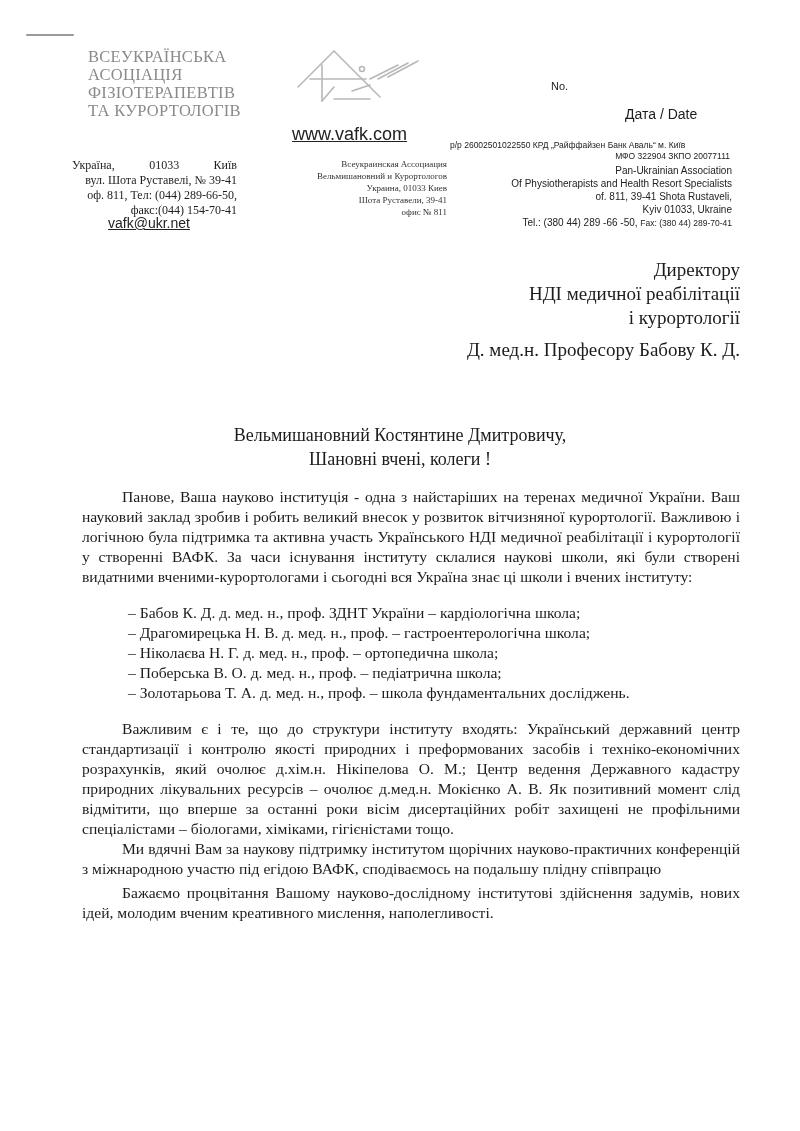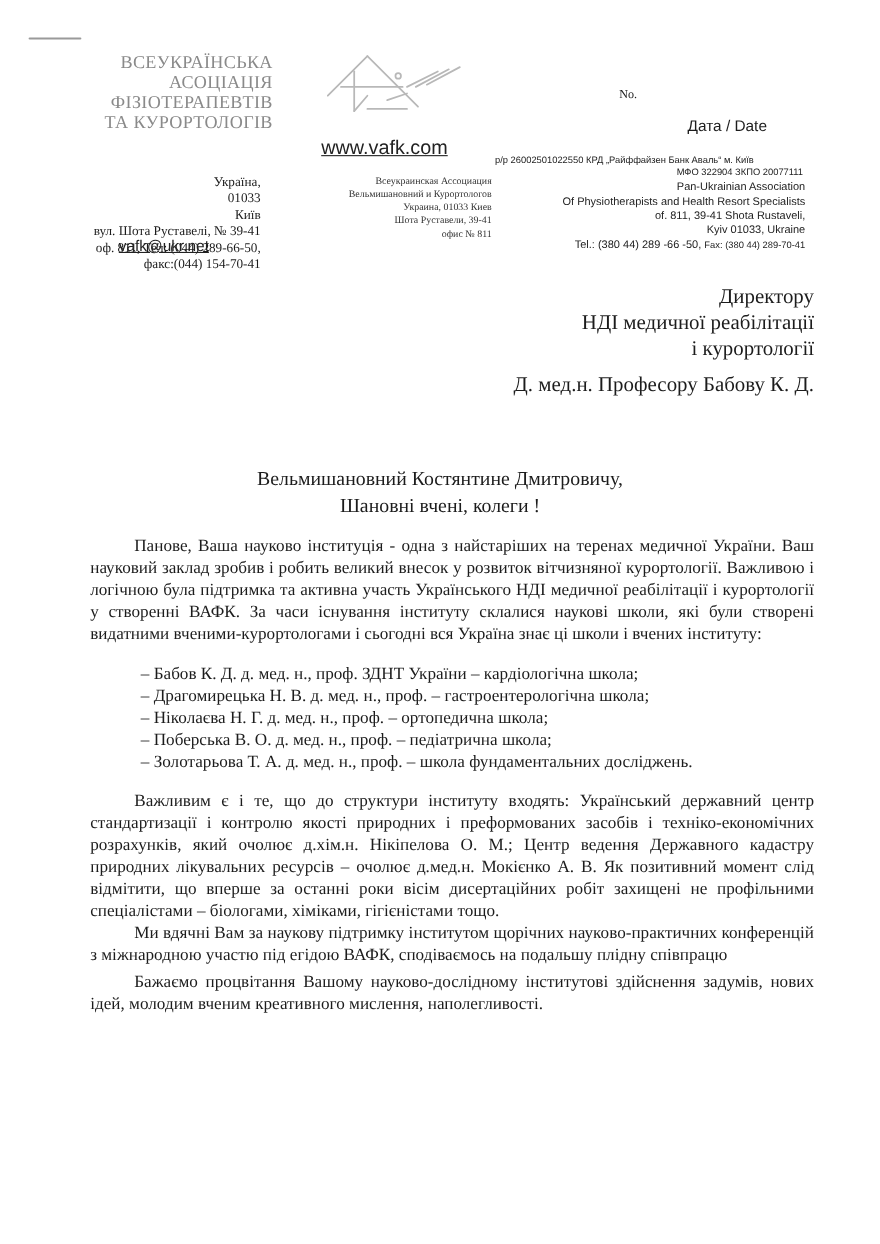--- a/index.html
+++ b/index.html
@@ -3,34 +3,34 @@
 <meta charset="utf-8">
 <style>
   html, body { margin: 0; padding: 0; background: #ffffff; }
   body { width: 800px; height: 1131px; position: relative; overflow: hidden; color: #1c1c1c; }
   .serif { font-family: "Liberation Serif", "DejaVu Serif", serif; }
   .sans { font-family: "Liberation Sans", "DejaVu Sans", sans-serif; }
   .abs { position: absolute; }
 
   .edge-mark { left: 26px; top: 34px; width: 48px; height: 2px; background: #9a9a9a; border-radius: 1px; }
 
-  .assoc-name { left: 88px; top: 48px; width: 160px; text-align: right; color: #8a8a8a; font-size: 16.5px; line-height: 18px; letter-spacing: 0.3px; }
+  .assoc-name { left: 88px; top: 48px; width: 160px; color: #8a8a8a; font-size: 16.5px; line-height: 18px; letter-spacing: 0.3px; }
   .assoc-name div { white-space: nowrap; }
 
   .logo { left: 296px; top: 45px; width: 126px; height: 62px; }
 
   .site { left: 292px; top: 124px; font-size: 18px; color: #222; text-decoration: underline; }
 
   .addr-ua { left: 72px; top: 158px; width: 165px; font-size: 12px; line-height: 15px; text-align: right; }
-  .addr-ua .row1 { display: flex; justify-content: space-between; flex-direction: column; }
+  .addr-ua .row1 { display: flex; justify-content: space-between; }
   .email { left: 108px; top: 215px; font-size: 14px; text-decoration: underline; color: #222; }
 
   .addr-ru { left: 280px; top: 158px; width: 167px; font-size: 9px; line-height: 12px; text-align: right; color: #333; }
 
-  .no-label { left: 563px; top: 80px; font-size: 11px; font-family: Liberation Serif, serif; }
+  .no-label { left: 551px; top: 80px; font-size: 11px; }
   .date-label { left: 625px; top: 78px; font-size: 14px; margin-top: 28px; }
 
   .bank { left: 450px; top: 140px; width: 280px; font-size: 8.5px; line-height: 11px; text-align: right; color: #222; }
   .bank .l1 { white-space: nowrap; text-align: left; }
 
   .addr-en { left: 470px; top: 164px; width: 262px; font-size: 10px; line-height: 13px; text-align: right; color: #222; }
   .addr-en .tel { white-space: nowrap; }
   .addr-en .fax { font-size: 8.5px; }
 
   .recipient { left: 420px; top: 258px; width: 320px; text-align: right; font-size: 19px; line-height: 24px; }

